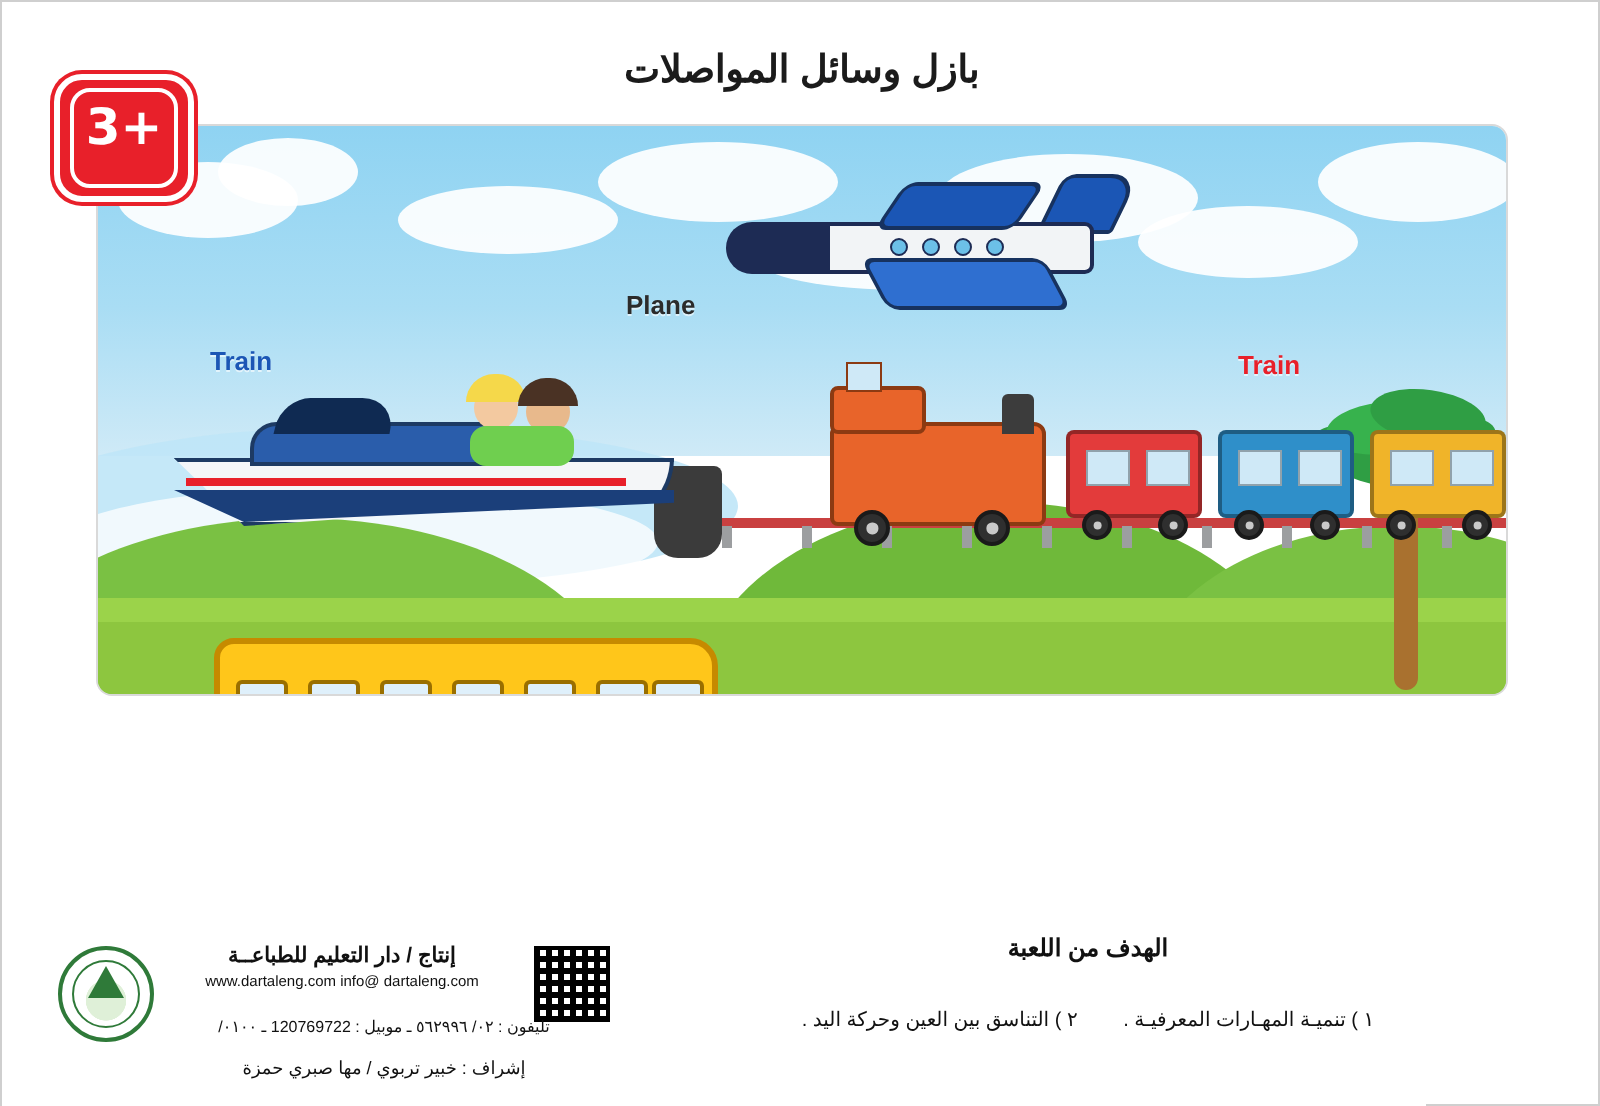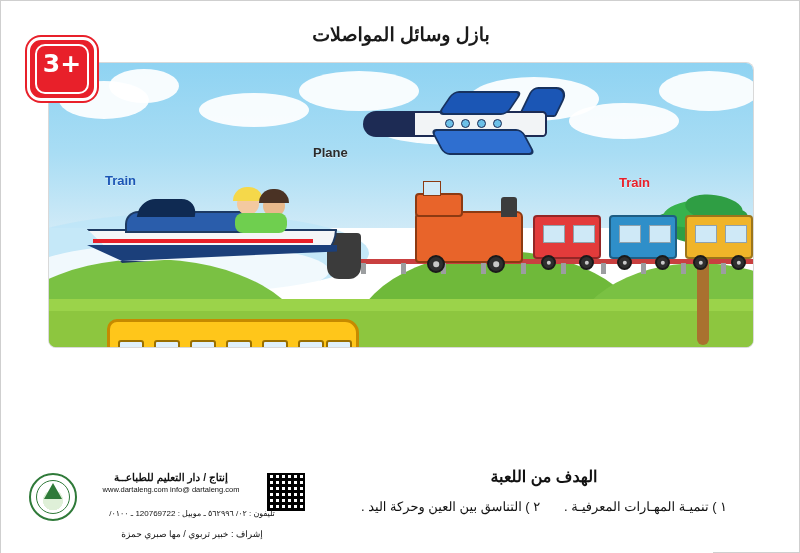--- a/index.html
+++ b/index.html
@@ -312,24 +312,24 @@
     background: #ffffff;
   }
   .goal-block {
     position:absolute;
     left: 300px; top: 4px;
     width: 486px;
     direction: rtl;
     text-align: center;
   }
   .goal-title {
-    font-size: 16px; font-weight:bold; color:#111; margin-bottom:10px;
+    font-size: 12px; font-weight:bold; color:#111; margin-bottom:22px;
   }
   .goal-line {
-    font-size: 13px; color:#111; line-height: 1.65;
+    font-size: 10px; color:#111; line-height: 1.65;
   }
   .goal-line span.l { margin: 0 10px; }
 
   .logo {
     position:absolute; left:28px; top:10px; width:44px; height:44px;
     border-radius:50%; background:#ffffff; border:2px solid #2f7a39;
   }
   .logo .inner {
     position:absolute; left:5px; top:5px; right:5px; bottom:5px;
     border-radius:50%; border:1px solid #2f7a39;

